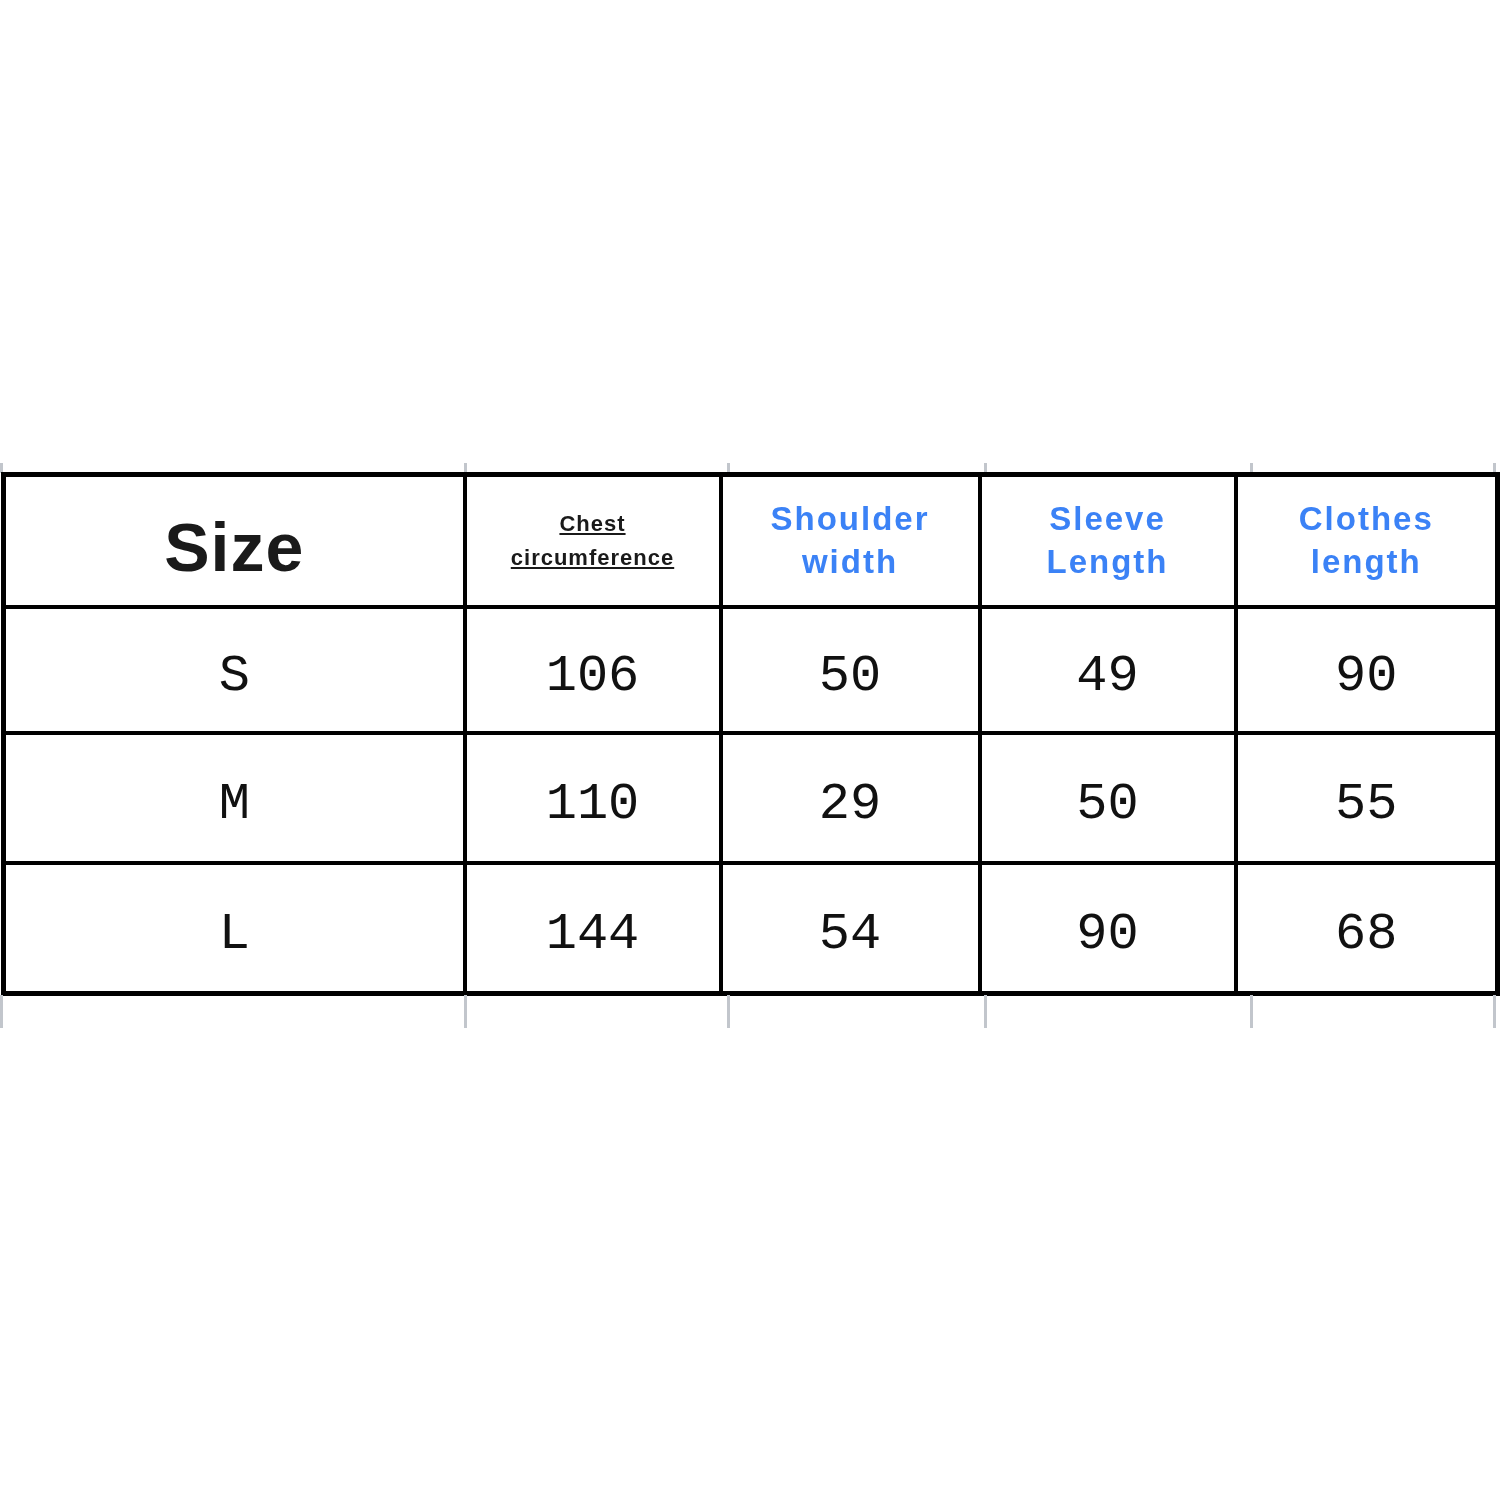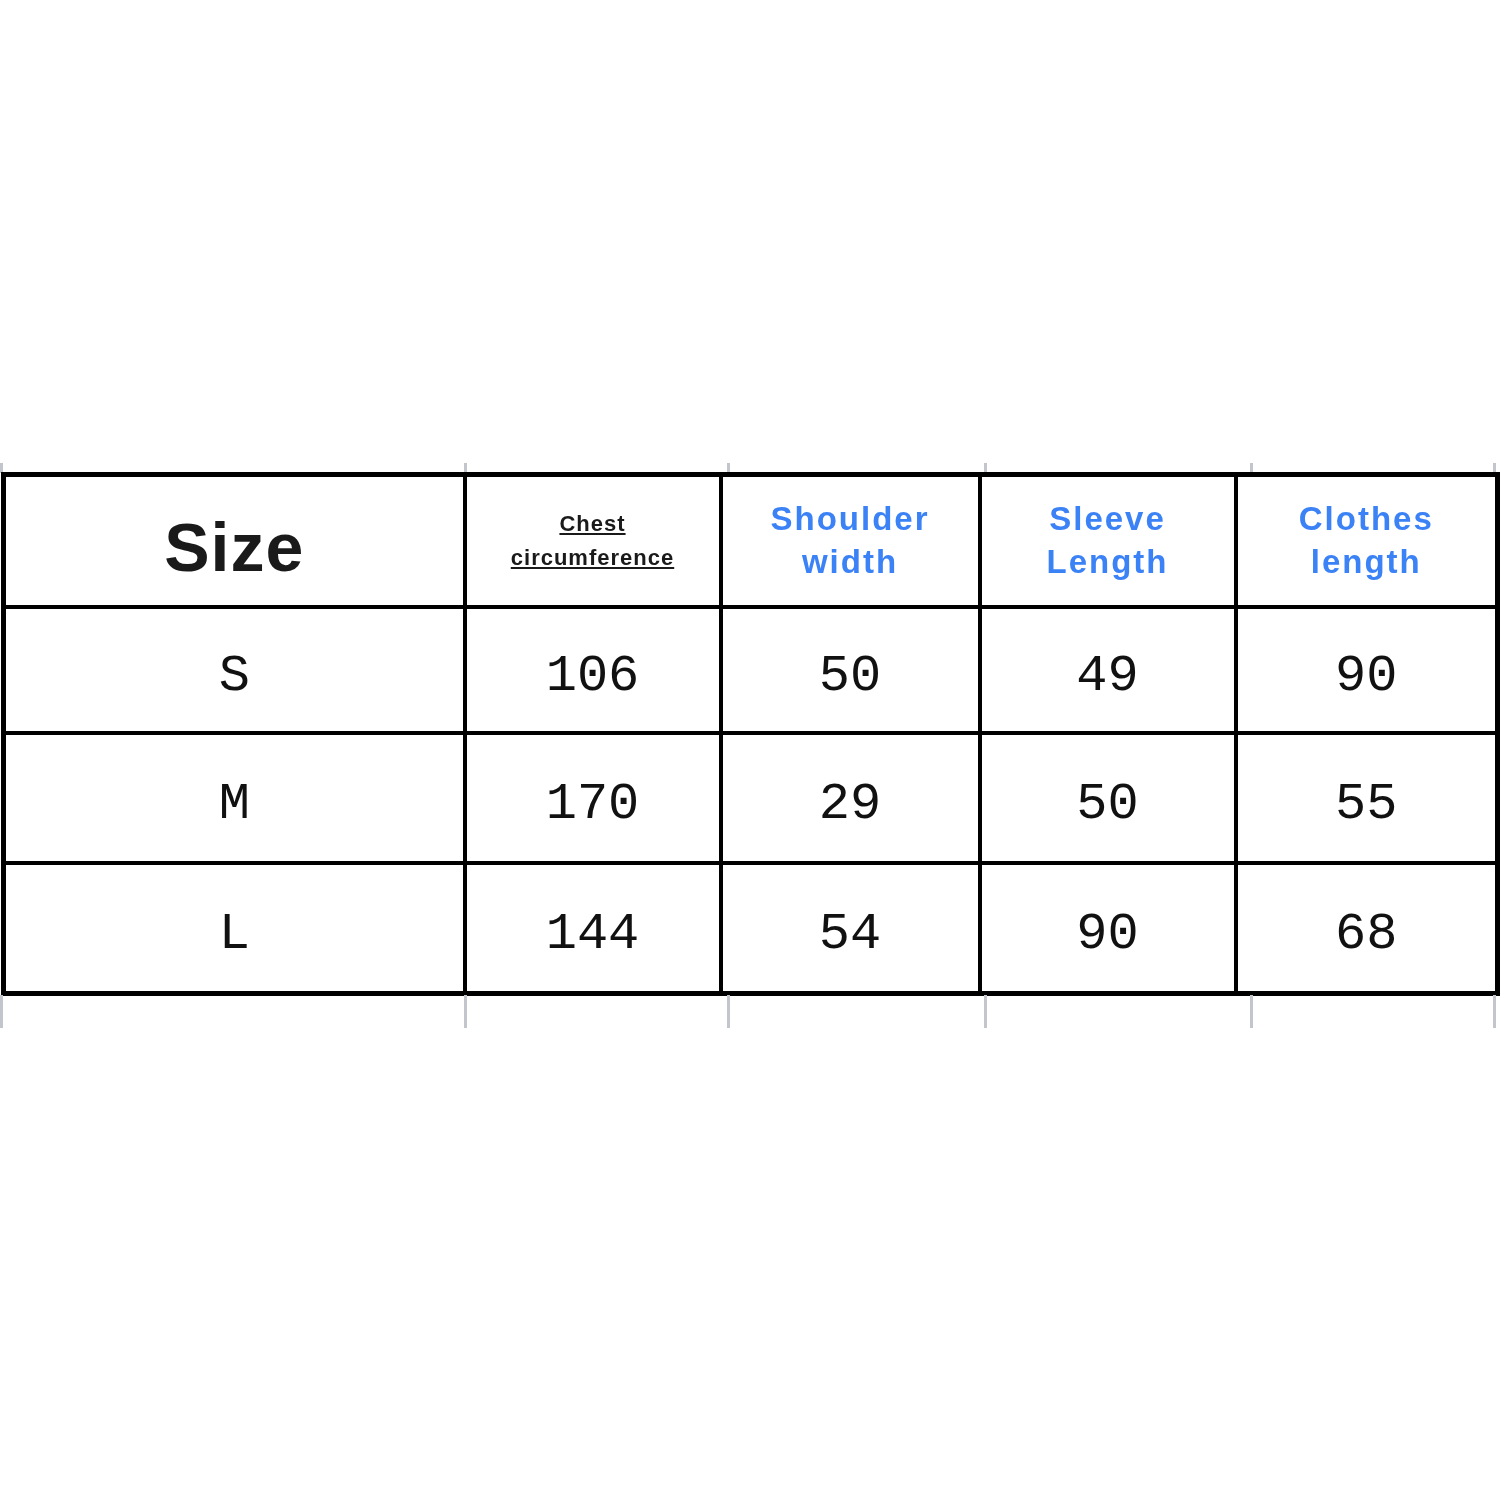--- a/index.html
+++ b/index.html
@@ -122,21 +122,21 @@
     <tbody>
       <tr class="row-s">
         <td class="data-cell">S</td>
         <td class="data-cell">106</td>
         <td class="data-cell">50</td>
         <td class="data-cell">49</td>
         <td class="data-cell">90</td>
       </tr>
       <tr class="row-m">
         <td class="data-cell">M</td>
-        <td class="data-cell">170</td>
+        <td class="data-cell">110</td>
         <td class="data-cell">29</td>
         <td class="data-cell">50</td>
         <td class="data-cell">55</td>
       </tr>
       <tr class="row-l">
         <td class="data-cell">L</td>
         <td class="data-cell">144</td>
         <td class="data-cell">54</td>
         <td class="data-cell">90</td>
         <td class="data-cell">68</td>

